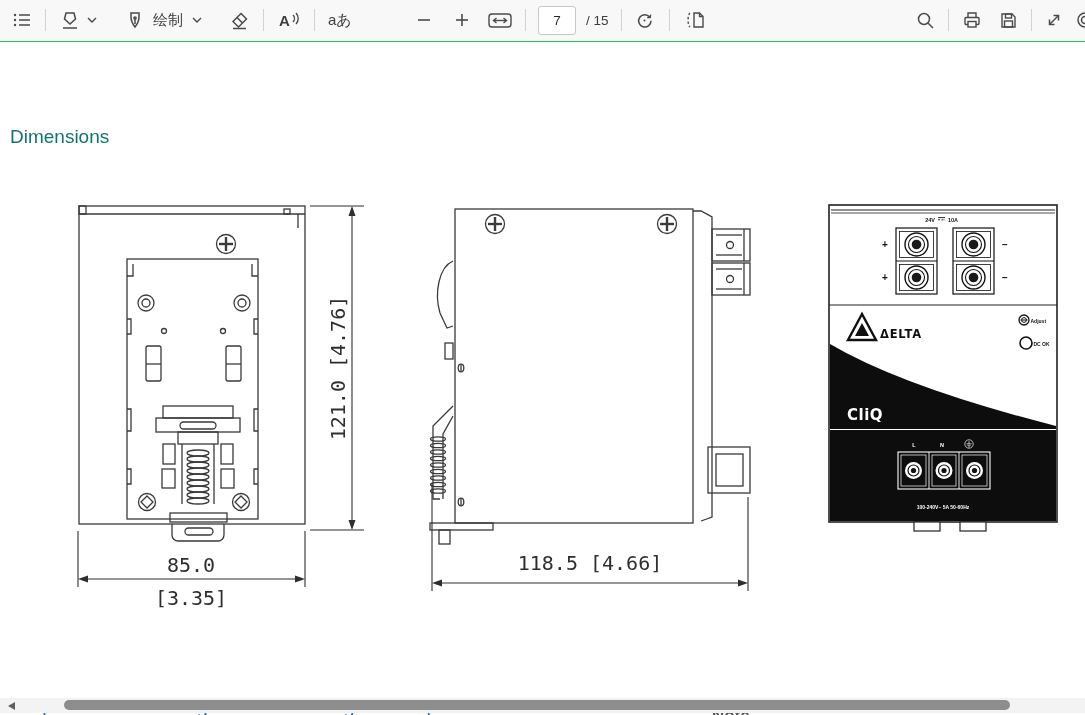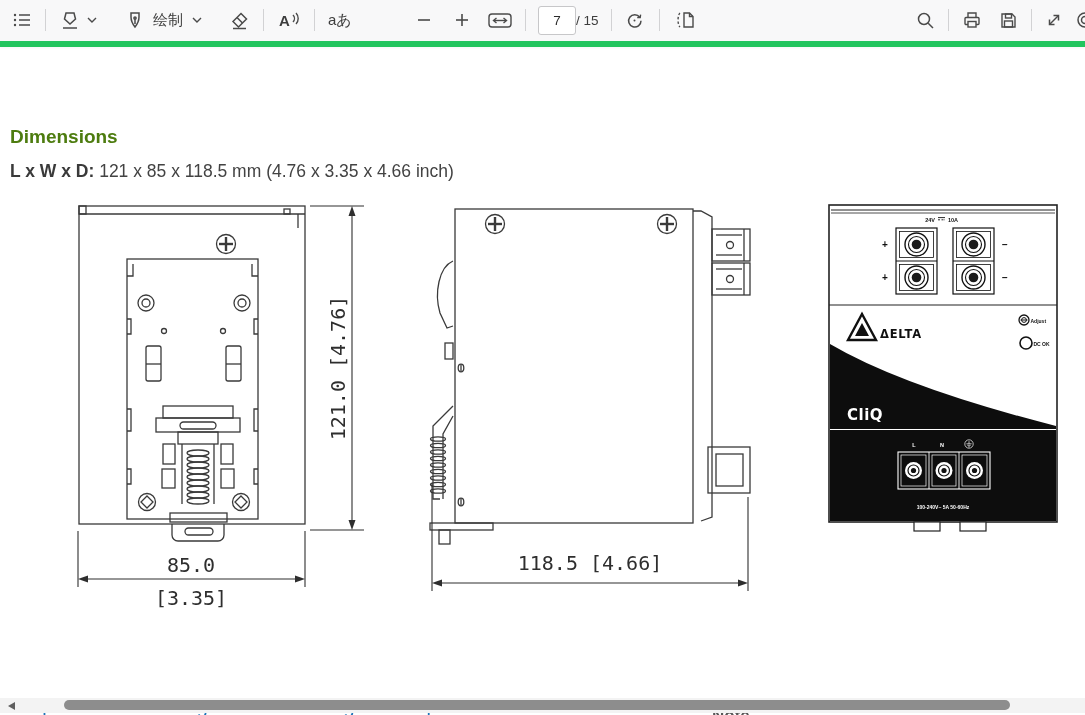--- a/index.html
+++ b/index.html
@@ -1,37 +1,37 @@
 <!DOCTYPE html>
 <html><head>
 <meta charset="utf-8">
 <style>
   html,body{margin:0;padding:0;}
   body{width:1085px;height:715px;overflow:hidden;background:#fff;
        font-family:"Liberation Sans",sans-serif;position:relative;}
   
   .toolbar{position:absolute;top:0;left:0;width:1085px;height:41px;
-           background:#f8f8f9;border-bottom:6px solid #22c55e;
+           background:#f8f8f9;border-bottom:1px solid #22c55e;
            box-shadow:0 1px 2px rgba(0,0,0,.04);z-index:30;}
   .tbgrp{position:absolute;top:0;height:40px;display:flex;align-items:center;}
   .tb-left{left:12px;}
   .tb-center{left:415px;}
   .tb-right{left:916px;}
   .tbtn{display:flex;align-items:center;justify-content:center;height:32px;
         border-radius:4px;cursor:pointer;}
   .tbtn svg{display:block;}
   .tbdiv{width:1px;height:22px;background:#d2d2d4;}
   .tblabel{font-size:15px;color:#3d3d3d;white-space:nowrap;}
   .pagebox{width:36px;height:27px;background:#fff;border:1px solid #c7c7c9;
            border-radius:3px;text-align:center;font-size:13.5px;color:#2b2b2b;
            font-family:"Liberation Sans",sans-serif;padding:0;}
   .pagetotal{font-size:13.5px;color:#3d3d3d;white-space:nowrap;}
   
   .doc{position:absolute;top:41px;left:0;width:1085px;height:674px;background:#fff;}
-  .h-cyan{position:absolute;font-size:19px;font-weight:bold;color:#4d7c0f;
+  .h-cyan{position:absolute;font-size:19px;font-weight:normal;color:#0f766e;
           white-space:nowrap;}
   .lwd{position:absolute;left:10px;top:120px;font-size:17.5px;color:#434343;
        white-space:nowrap;}
   .lwd b{color:#3a3a3a;}
   .h-blue{position:absolute;left:10px;top:654px;font-size:20px;color:#1B74B8;
           white-space:nowrap;}
   .note{position:absolute;left:712px;top:665px;font-size:17px;font-weight:bold;
         color:#575757;}
   .drawsvg{position:absolute;}
   .dimtext{font-family:"DejaVu Sans Mono",monospace;font-size:20px;fill:#2e2e2e;}
@@ -127,21 +127,21 @@
     <div class="tbtn" style="margin-left:16px">
       <svg width="26" height="20" viewBox="0 0 26 20" stroke="#4a4a4a" stroke-width="1.4" fill="none">
         <rect x="2" y="4" width="22" height="13" rx="3"></rect>
         <line x1="7" y1="10.5" x2="19" y2="10.5"></line>
         <polyline points="9.5,8 6.5,10.5 9.5,13"></polyline>
         <polyline points="16.5,8 19.5,10.5 16.5,13"></polyline>
       </svg>
     </div>
     <div class="tbdiv" style="margin:0 12px"></div>
     <input class="pagebox" value="7" style="">
-    <span class="pagetotal" style="margin-left:0">/ 15</span>
+    <span class="pagetotal" style="margin-left:10px">/ 15</span>
     <div class="tbdiv" style="margin:0 12px"></div>
     <div class="tbtn">
       <svg width="21" height="21" viewBox="0 0 21 21" stroke="#4a4a4a" stroke-width="1.5" fill="none">
         <path d="M15.8,7.2 a6.2,6.2 0 1 0 1.2,3.6"></path>
         <polyline points="13.2,7.5 16.2,7.6 16.6,4.6" stroke-width="1.4"></polyline>
         <circle cx="10.5" cy="10.5" r="1" fill="#4a4a4a" stroke="none"></circle>
       </svg>
     </div>
     <div class="tbdiv" style="margin:0 14px"></div>
     <div class="tbtn">
@@ -189,21 +189,20 @@
         <path d="M10,6.5 a3.5,3.5 0 0 0 0,7"></path>
       </svg>
     </div>
   </div>
 </div>
 
 <div class="doc">
 
   <div class="h-cyan" style="left:10px;top:85px">Dimensions</div>
 
-  <div class="lwd"><b>L x W x D:</b><span> 121 x 85 x 118.5 mm (4.76 x 3.35 x 4.66 inch)</span></div>
 
   <svg class="drawsvg" style="left:60px;top:160px" width="315" height="425" viewBox="0 0 315 425">
     <g stroke="#3a3a3a" fill="none" stroke-width="1.3">
       <rect x="19" y="5" width="226" height="318"></rect>
       <line x1="19" y1="13" x2="245" y2="13"></line>
       <rect x="19" y="5" width="7" height="8"></rect>
       <rect x="224" y="8" width="6" height="5"></rect>
       <line x1="238" y1="13" x2="238" y2="27"></line>
       <rect x="67" y="58" width="131" height="260"></rect>
       <path d="M67,75 h6 v-12"></path>

